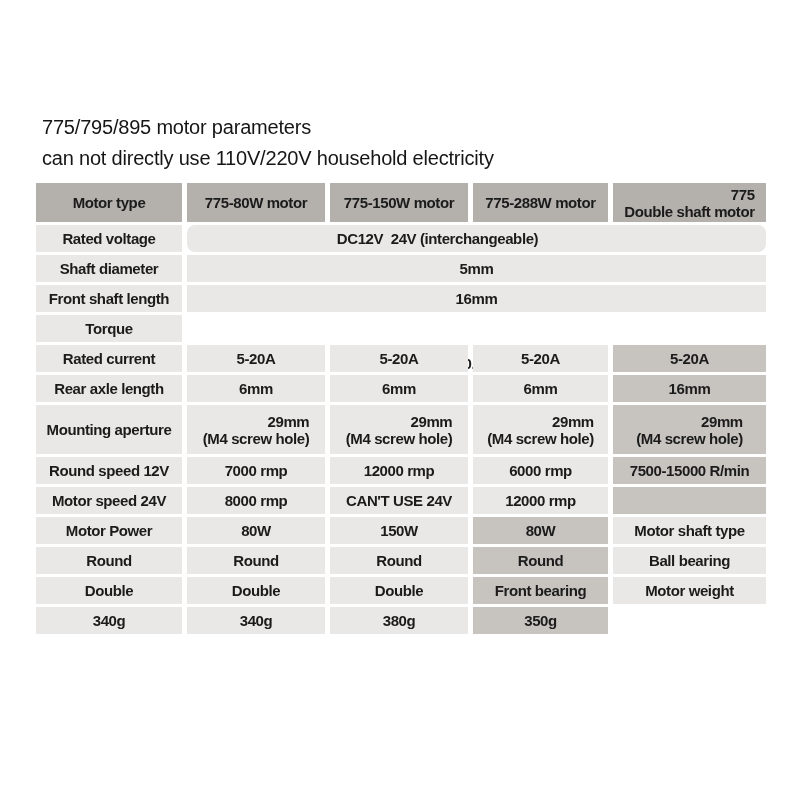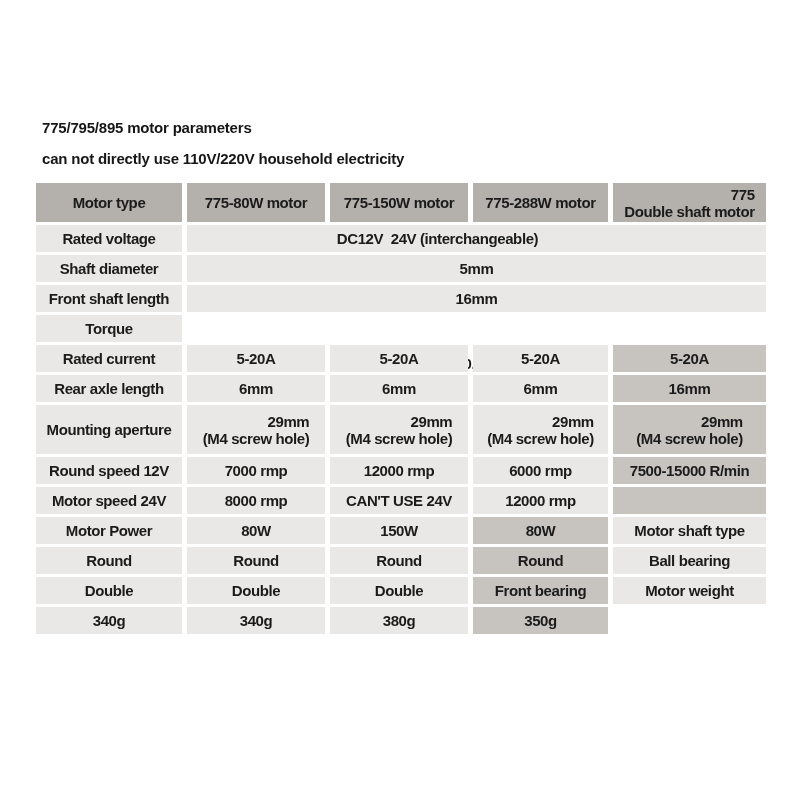--- a/index.html
+++ b/index.html
@@ -10,22 +10,22 @@
     background: var(--page-bg, #ffffff);
     font-family: "Liberation Sans", sans-serif;
     position: relative;
     overflow: hidden;
     color: var(--text, #1b1b1b);
   }
   .title-block {
     position: absolute;
     left: 42px;
     top: 112px;
-    font-size: 15px;
-    font-weight: bold;
+    font-size: 20px;
+    font-weight: normal;
     line-height: 31px;
     letter-spacing: -0.2px;
     color: #161616;
     white-space: nowrap;
   }
   .spec-grid {
     position: absolute;
     left: 36px;
     top: 183px;
     display: grid;
@@ -43,21 +43,21 @@
     font-size: 15px;
     line-height: 17px;
     letter-spacing: -0.4px;
     white-space: pre-line;
     box-sizing: border-box;
   }
   .th { background: var(--header-bg, #b4b1ad); }
   .td { background: var(--cell-bg, #e9e8e6); }
   .hl { background: var(--highlight-bg, #c7c4c0); }
   .merged { grid-column: 2 / 6; }
-  .nudge-lg { padding-right: 78px; }
+  .nudge-lg { padding-right: 78px; border-radius: 8px; }
   .nudge-sm { }
   .torque-cell { gap: 62px; padding-right: 80px; margin-top: 48px; }
 </style>
 </head>
 <body>
 
 <div class="title-block">
   <div>775/795/895 motor parameters</div>
   <div>can not directly use 110V/220V household electricity</div>
 </div>

